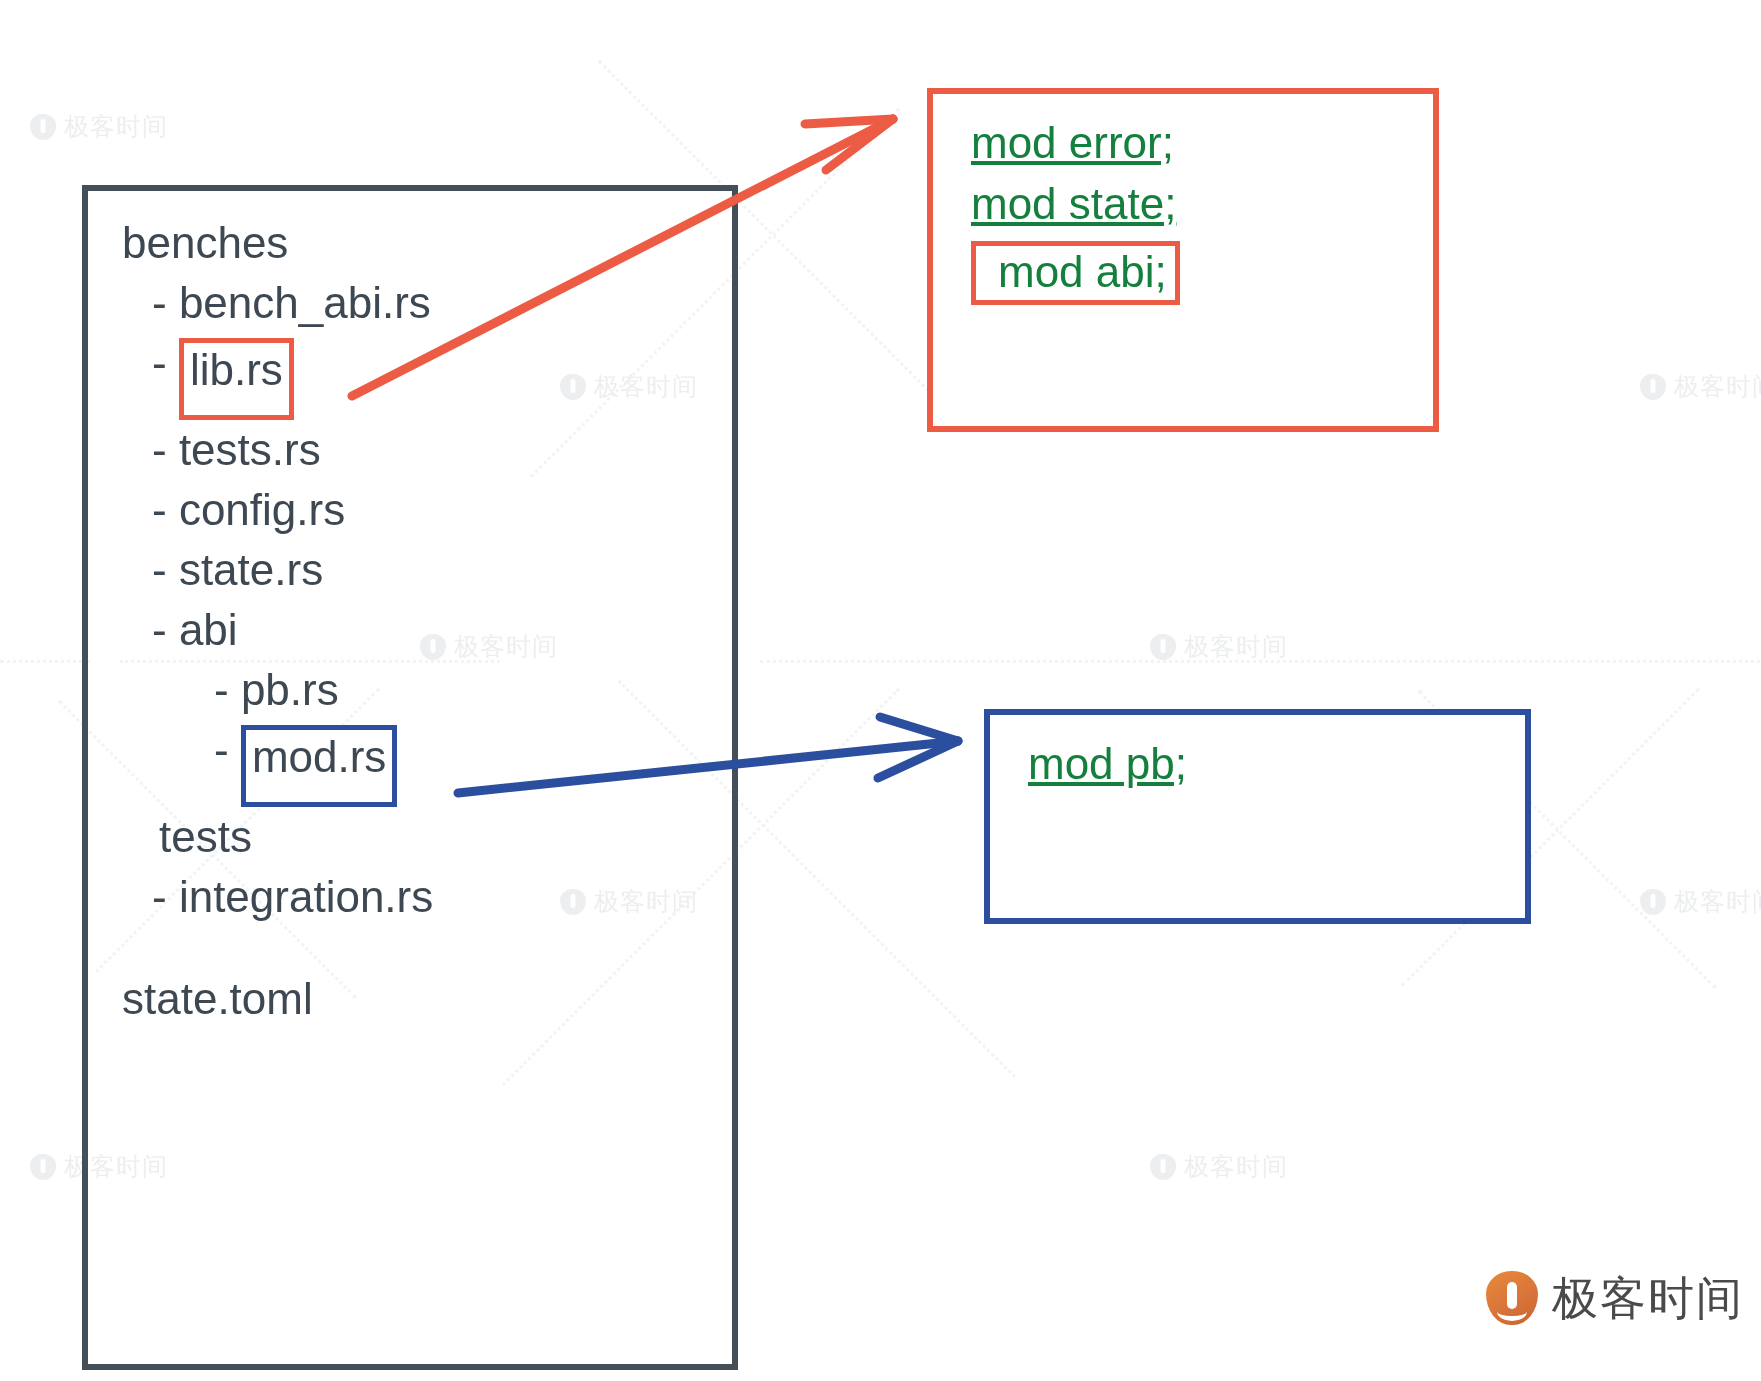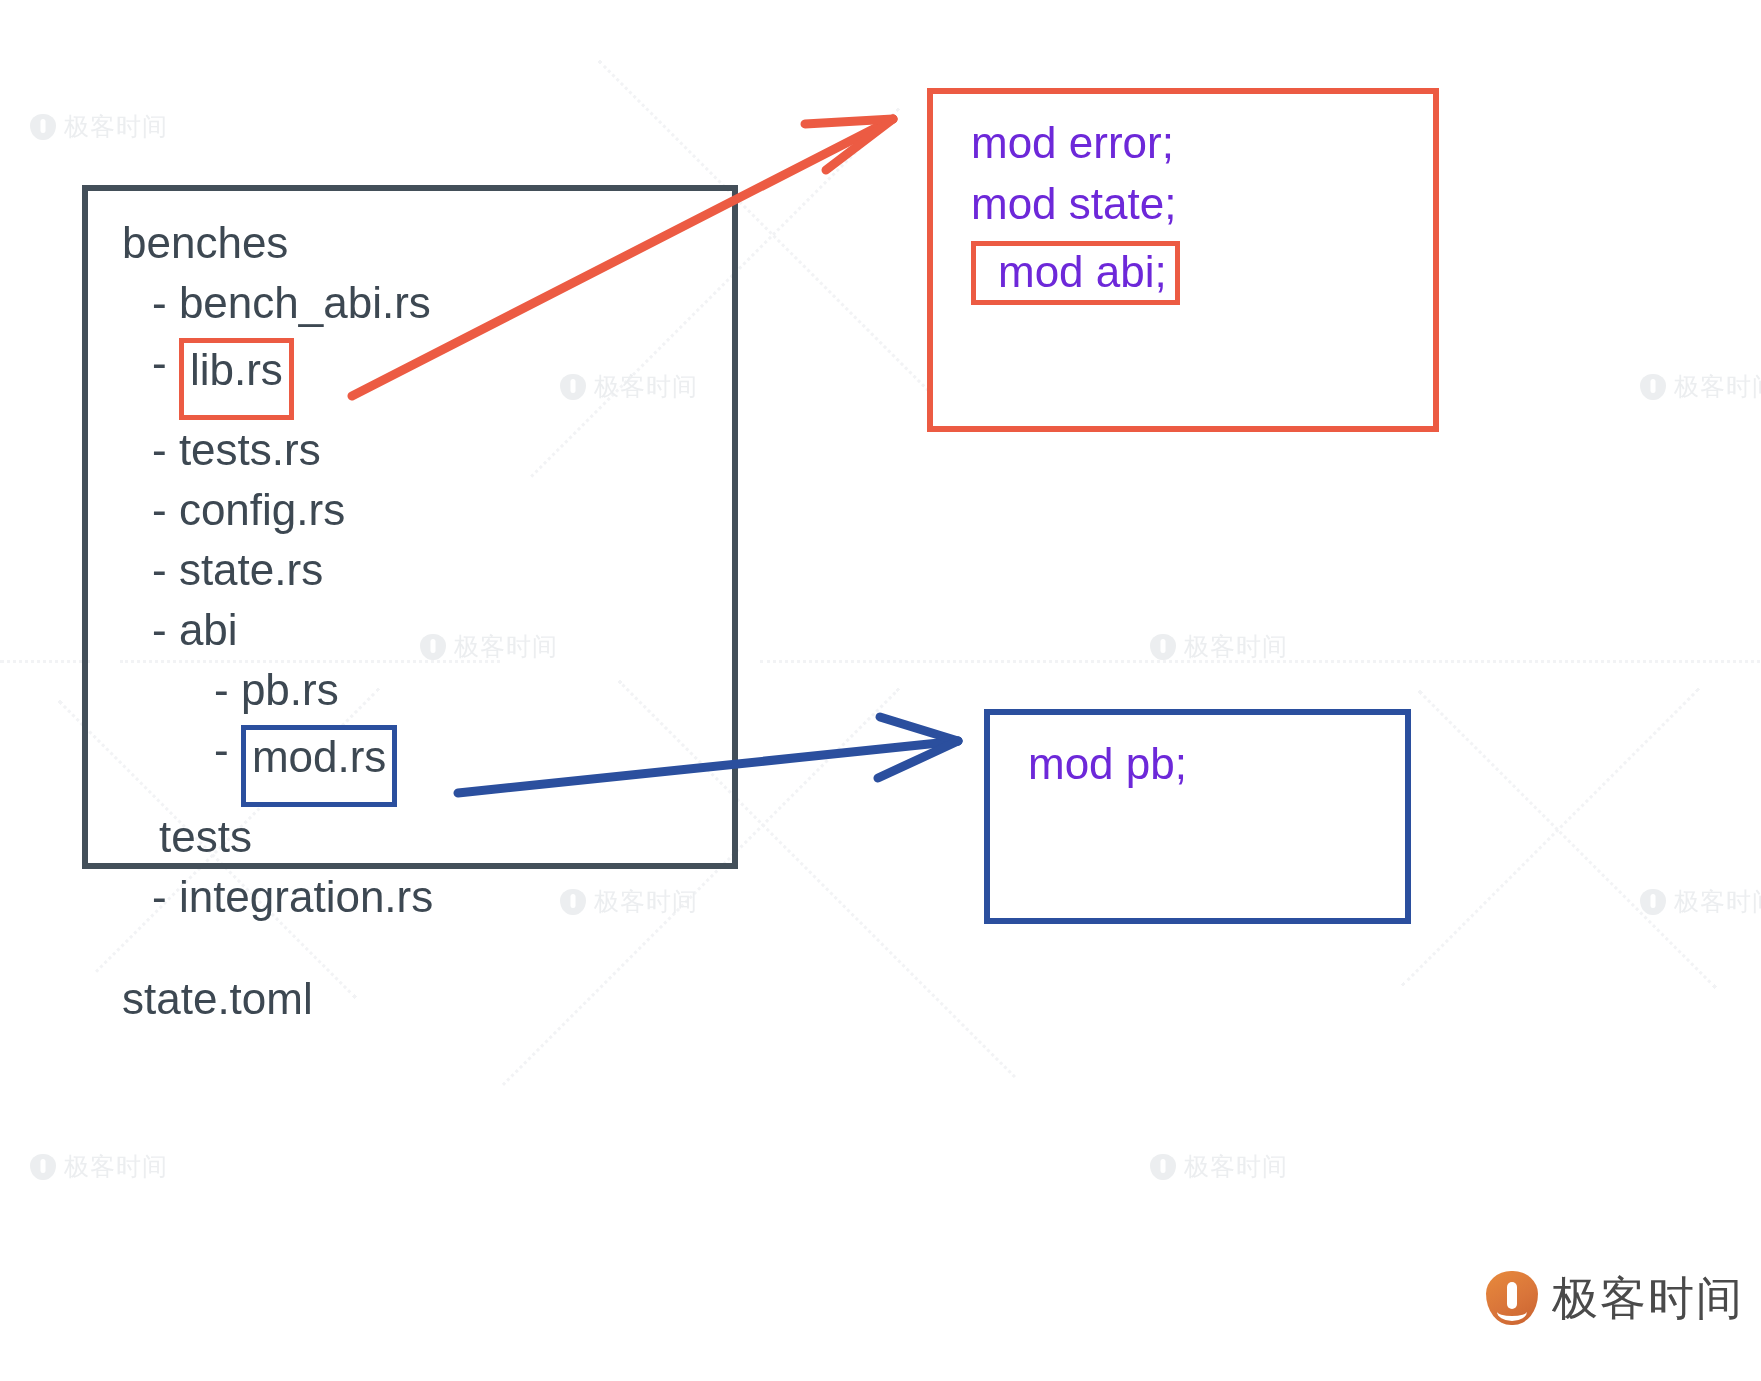--- a/index.html
+++ b/index.html
@@ -72,21 +72,21 @@
     height: 0;
     transform-origin: 0 0;
   }
 
   
   #tree-box {
     position: absolute;
     left: 82px;
     top: 185px;
     width: 656px;
-    height: 684px;
+    height: 1185px;
     border: 6px solid #434f59;
     box-sizing: border-box;
     background: transparent;
     z-index: 2;
   }
   #tree-list {
     position: absolute;
     left: 34px;
     top: 22px;
     right: 8px;
@@ -126,35 +126,36 @@
   #red-callout {
     left: 927px;
     top: 88px;
     width: 512px;
     height: 344px;
     border: 6px solid #ec5b43;
   }
   #blue-callout {
     left: 984px;
     top: 709px;
-    width: 427px;
+    width: 547px;
     height: 215px;
     border: 6px solid #2b4f9e;
   }
   .callout-list {
     position: absolute;
     left: 38px;
     top: 18px;
   }
   .code-row {
-    color: #6d28d9;
+    color: #15803d;
     font-size: 44px;
     line-height: 61px;
     white-space: pre;
     font-family: "Liberation Sans", sans-serif;
+    text-decoration: underline;
   }
   .code-row .hl-box { line-height: 52px; padding: 0 8px 2px 22px; }
 
   
   #arrow-layer {
     position: absolute;
     inset: 0;
     z-index: 3;
     pointer-events: none;
   }

